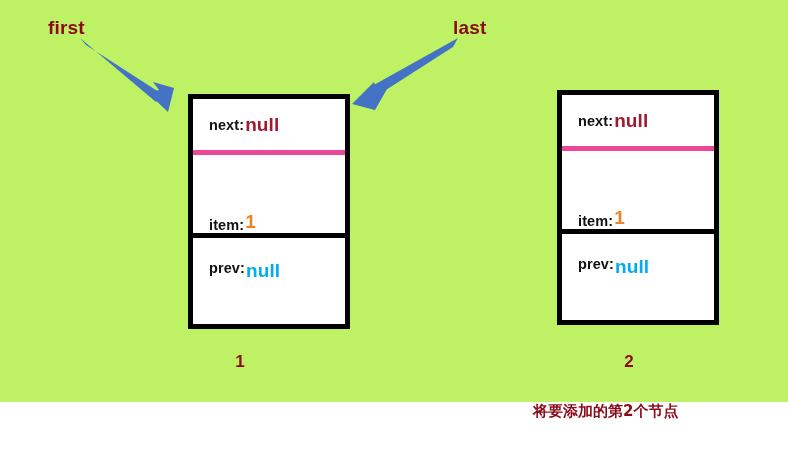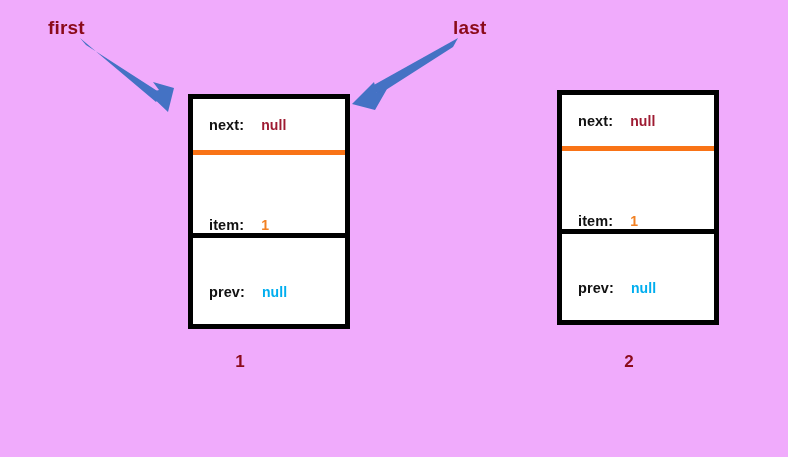--- a/index.html
+++ b/index.html
@@ -9,22 +9,22 @@
   body {
     width: 788px;
     height: 457px;
     background: #ffffff;
     font-family: "Liberation Sans", "DejaVu Sans", sans-serif;
     overflow: hidden;
   }
   #canvas {
     position: relative;
     width: 788px;
-    height: 457px;
-    background: #f0abfc;
+    height: 402px;
+    background: #bef264;
   }
 
   
   .pointer-label {
     position: absolute;
     font-size: 19px;
     font-weight: bold;
     color: #8B0A1A;
     letter-spacing: 0.2px;
     white-space: nowrap;
@@ -52,34 +52,34 @@
   #node-box-1 { left: 188px; top: 94px; width: 162px; height: 235px; }
   #node-box-2 { left: 557px; top: 90px; width: 162px; height: 235px; }
 
   .node-field {
     box-sizing: border-box;
     display: flex;
     align-items: center;
     padding-left: 16px;
     background: #ffffff;
   }
-  .field-next { height: 56px; border-bottom: 5px solid #f97316; }
+  .field-next { height: 56px; border-bottom: 5px solid #ec4899; }
   .field-item { height: 83px; border-bottom: 5px solid #000000; align-items: flex-end; }
-  .field-prev { flex: 1 1 auto; padding-top: 22px; align-items: center; }
+  .field-prev { flex: 1 1 auto; padding-top: 22px; align-items: flex-start; }
 
   .field-key {
     font-size: 14.5px;
     font-weight: bold;
     color: #111111;
     letter-spacing: 0.1px;
   }
   .field-val {
-    font-size: 14px;
+    font-size: 19px;
     font-weight: bold;
-    margin-left: 17px;
+    margin-left: 1px;
     letter-spacing: 0.1px;
   }
   .val-null-red  { color: #9E1B32; }
   .val-orange    { color: #F28123; }
   .val-null-cyan { color: #00AEEF; }
 
   
   .box-caption {
     position: absolute;
     font-size: 17px;
@@ -152,14 +152,15 @@
     </div>
     <div class="node-field field-prev">
       <span class="field-key">prev:</span>
       <span class="field-val val-null-cyan">null</span>
     </div>
   </div>
 
   <div id="caption-1" class="box-caption">1</div>
   <div id="caption-2" class="box-caption">2</div>
 
+  <div id="annotation-note">将要添加的第2个节点</div>
 
 </div>
 
 </body></html>

